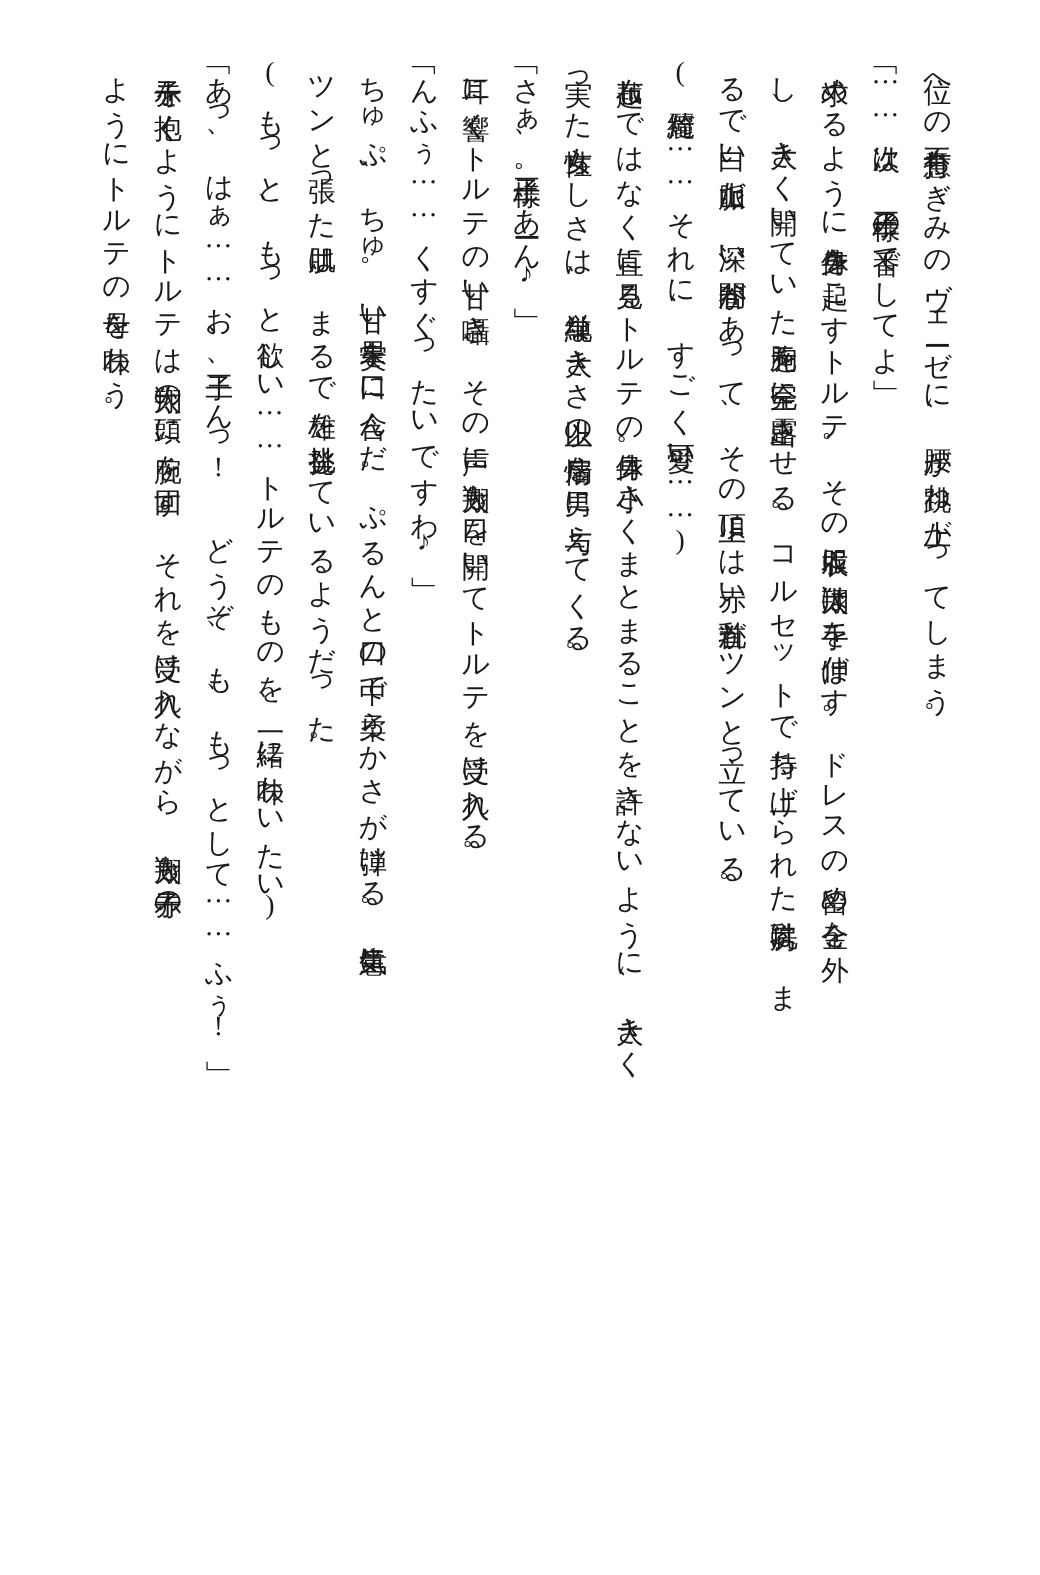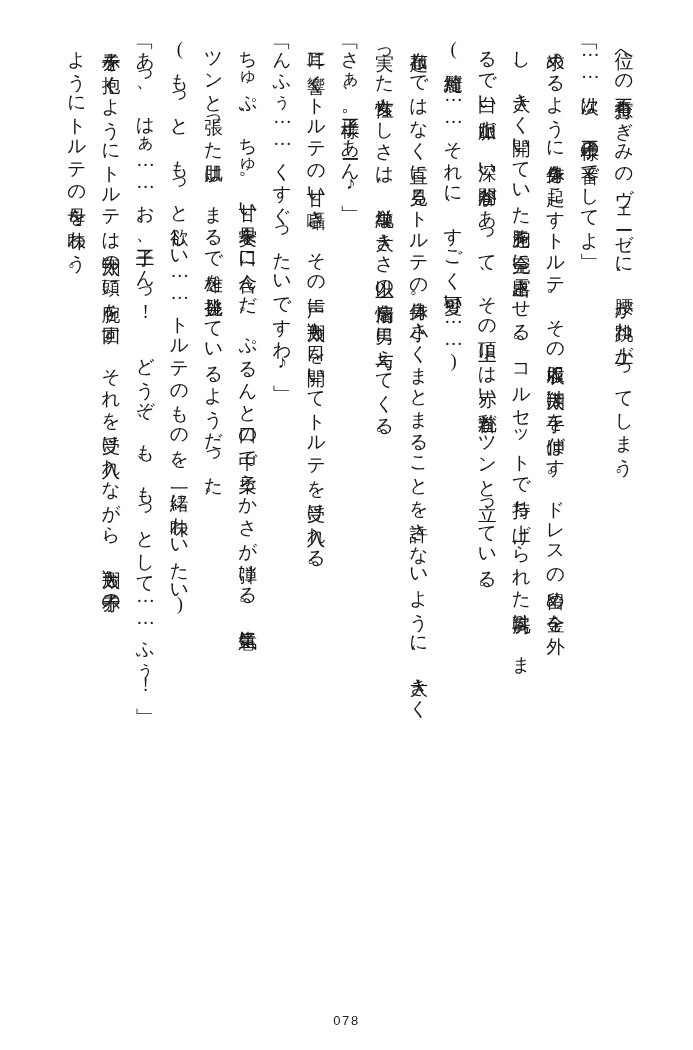--- a/index.html
+++ b/index.html
@@ -74,15 +74,14 @@
     <p>耳に響くトルテの甘い囁き。その声に翔太も口を開いてトルテを受け入れる。</p>
     <p>「んふぅ……くすぐったいですわ♪」</p>
     <p>ちゅぷ、ちゅ。甘い果実を口に含んだ。ぷるんと口の中で柔らかさが弾ける。生意気に</p>
     <p>ツンと張った肌は、まるで雄を挑発しているようだった。</p>
     <p>(もっと、もっと欲しい……トルテのものを、一緒に味わいたい)</p>
     <p>「あっ、はぁ……お、王子、んっ! どうぞ、も、もっとして……ふぅ!」</p>
     <p>赤子を抱くようにトルテは翔太の頭に腕を回す。それを受け入れながら、翔太も赤子の</p>
     <p>ようにトルテの母を味わう。</p>
   </div>
 
-  <div id="page-number">078</div>
 
 </div>
 
 </body></html>

